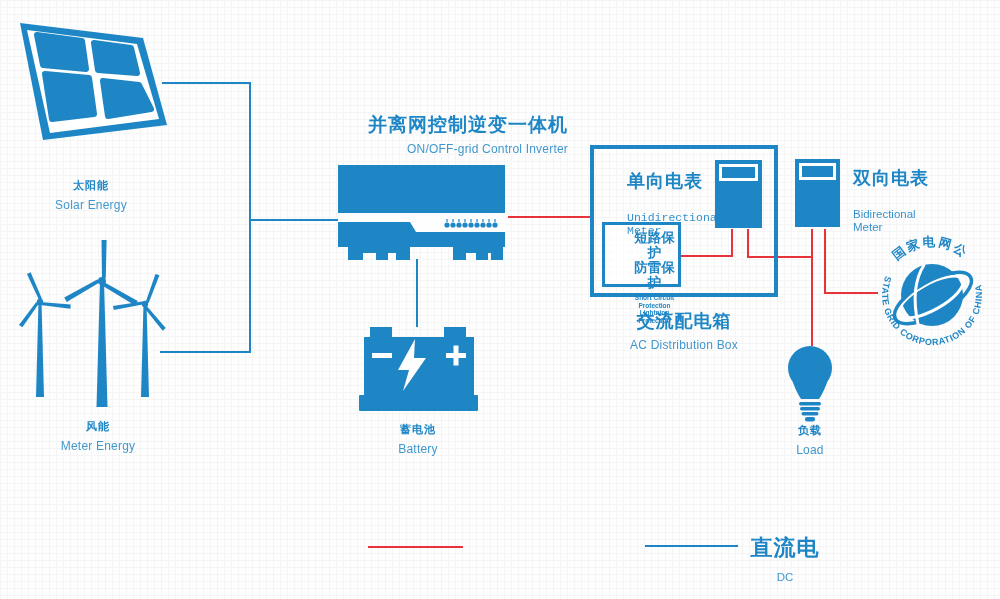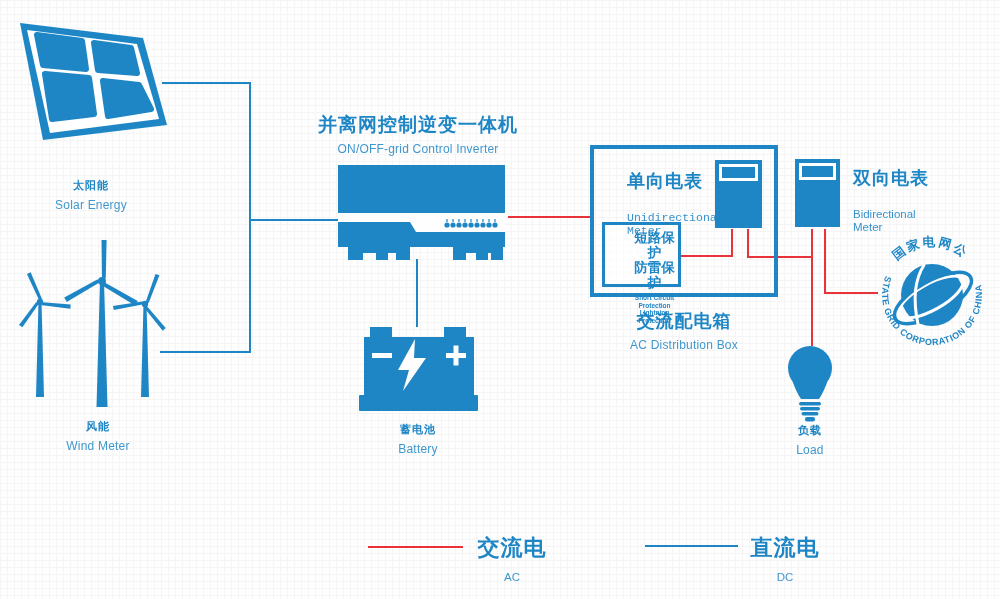--- a/index.html
+++ b/index.html
@@ -228,24 +228,24 @@
     </text>
   </svg>
 
   <div class="label" style="left:11px;top:178px;width:160px;">
     <div class="t">太阳能</div>
     <div class="s">Solar Energy</div>
   </div>
 
   <div class="label" style="left:18px;top:419px;width:160px;">
     <div class="t">风能</div>
-    <div class="s">Wind Meter</div>
-  </div>
-
-  <div class="label inv-label" style="left:268px;top:112px;width:300px;">
+    <div class="s">Meter Energy</div>
+  </div>
+
+  <div class="label inv-label" style="left:268px;top:112px;width:300px;text-align:right;">
     <div class="t">并离网控制逆变一体机</div>
     <div class="s">ON/OFF-grid Control Inverter</div>
   </div>
 
   <div class="label" style="left:338px;top:422px;width:160px;">
     <div class="t">蓄电池</div>
     <div class="s">Battery</div>
   </div>
 
   <div class="label" style="left:604px;top:309px;width:160px;">
@@ -264,24 +264,20 @@
     <div class="s pre">Bidirectional
 Meter</div>
   </div>
 
   <div class="label" style="left:730px;top:423px;width:160px;">
     <div class="t">负载</div>
     <div class="s">Load</div>
   </div>
 
   <div class="legend-line" style="left:368px;top:546px;width:95px;background:var(--red);"></div>
-  <div class="legend-label" style="left:462px;top:533px;">
-    <div class="t">交流电</div>
-    <div class="s">AC</div>
-  </div>
 
   <div class="legend-line" style="left:645px;top:545px;width:93px;background:var(--blue);"></div>
   <div class="legend-label" style="left:735px;top:533px;">
     <div class="t">直流电</div>
     <div class="s">DC</div>
   </div>
 
 </div>
 
 </body></html>

